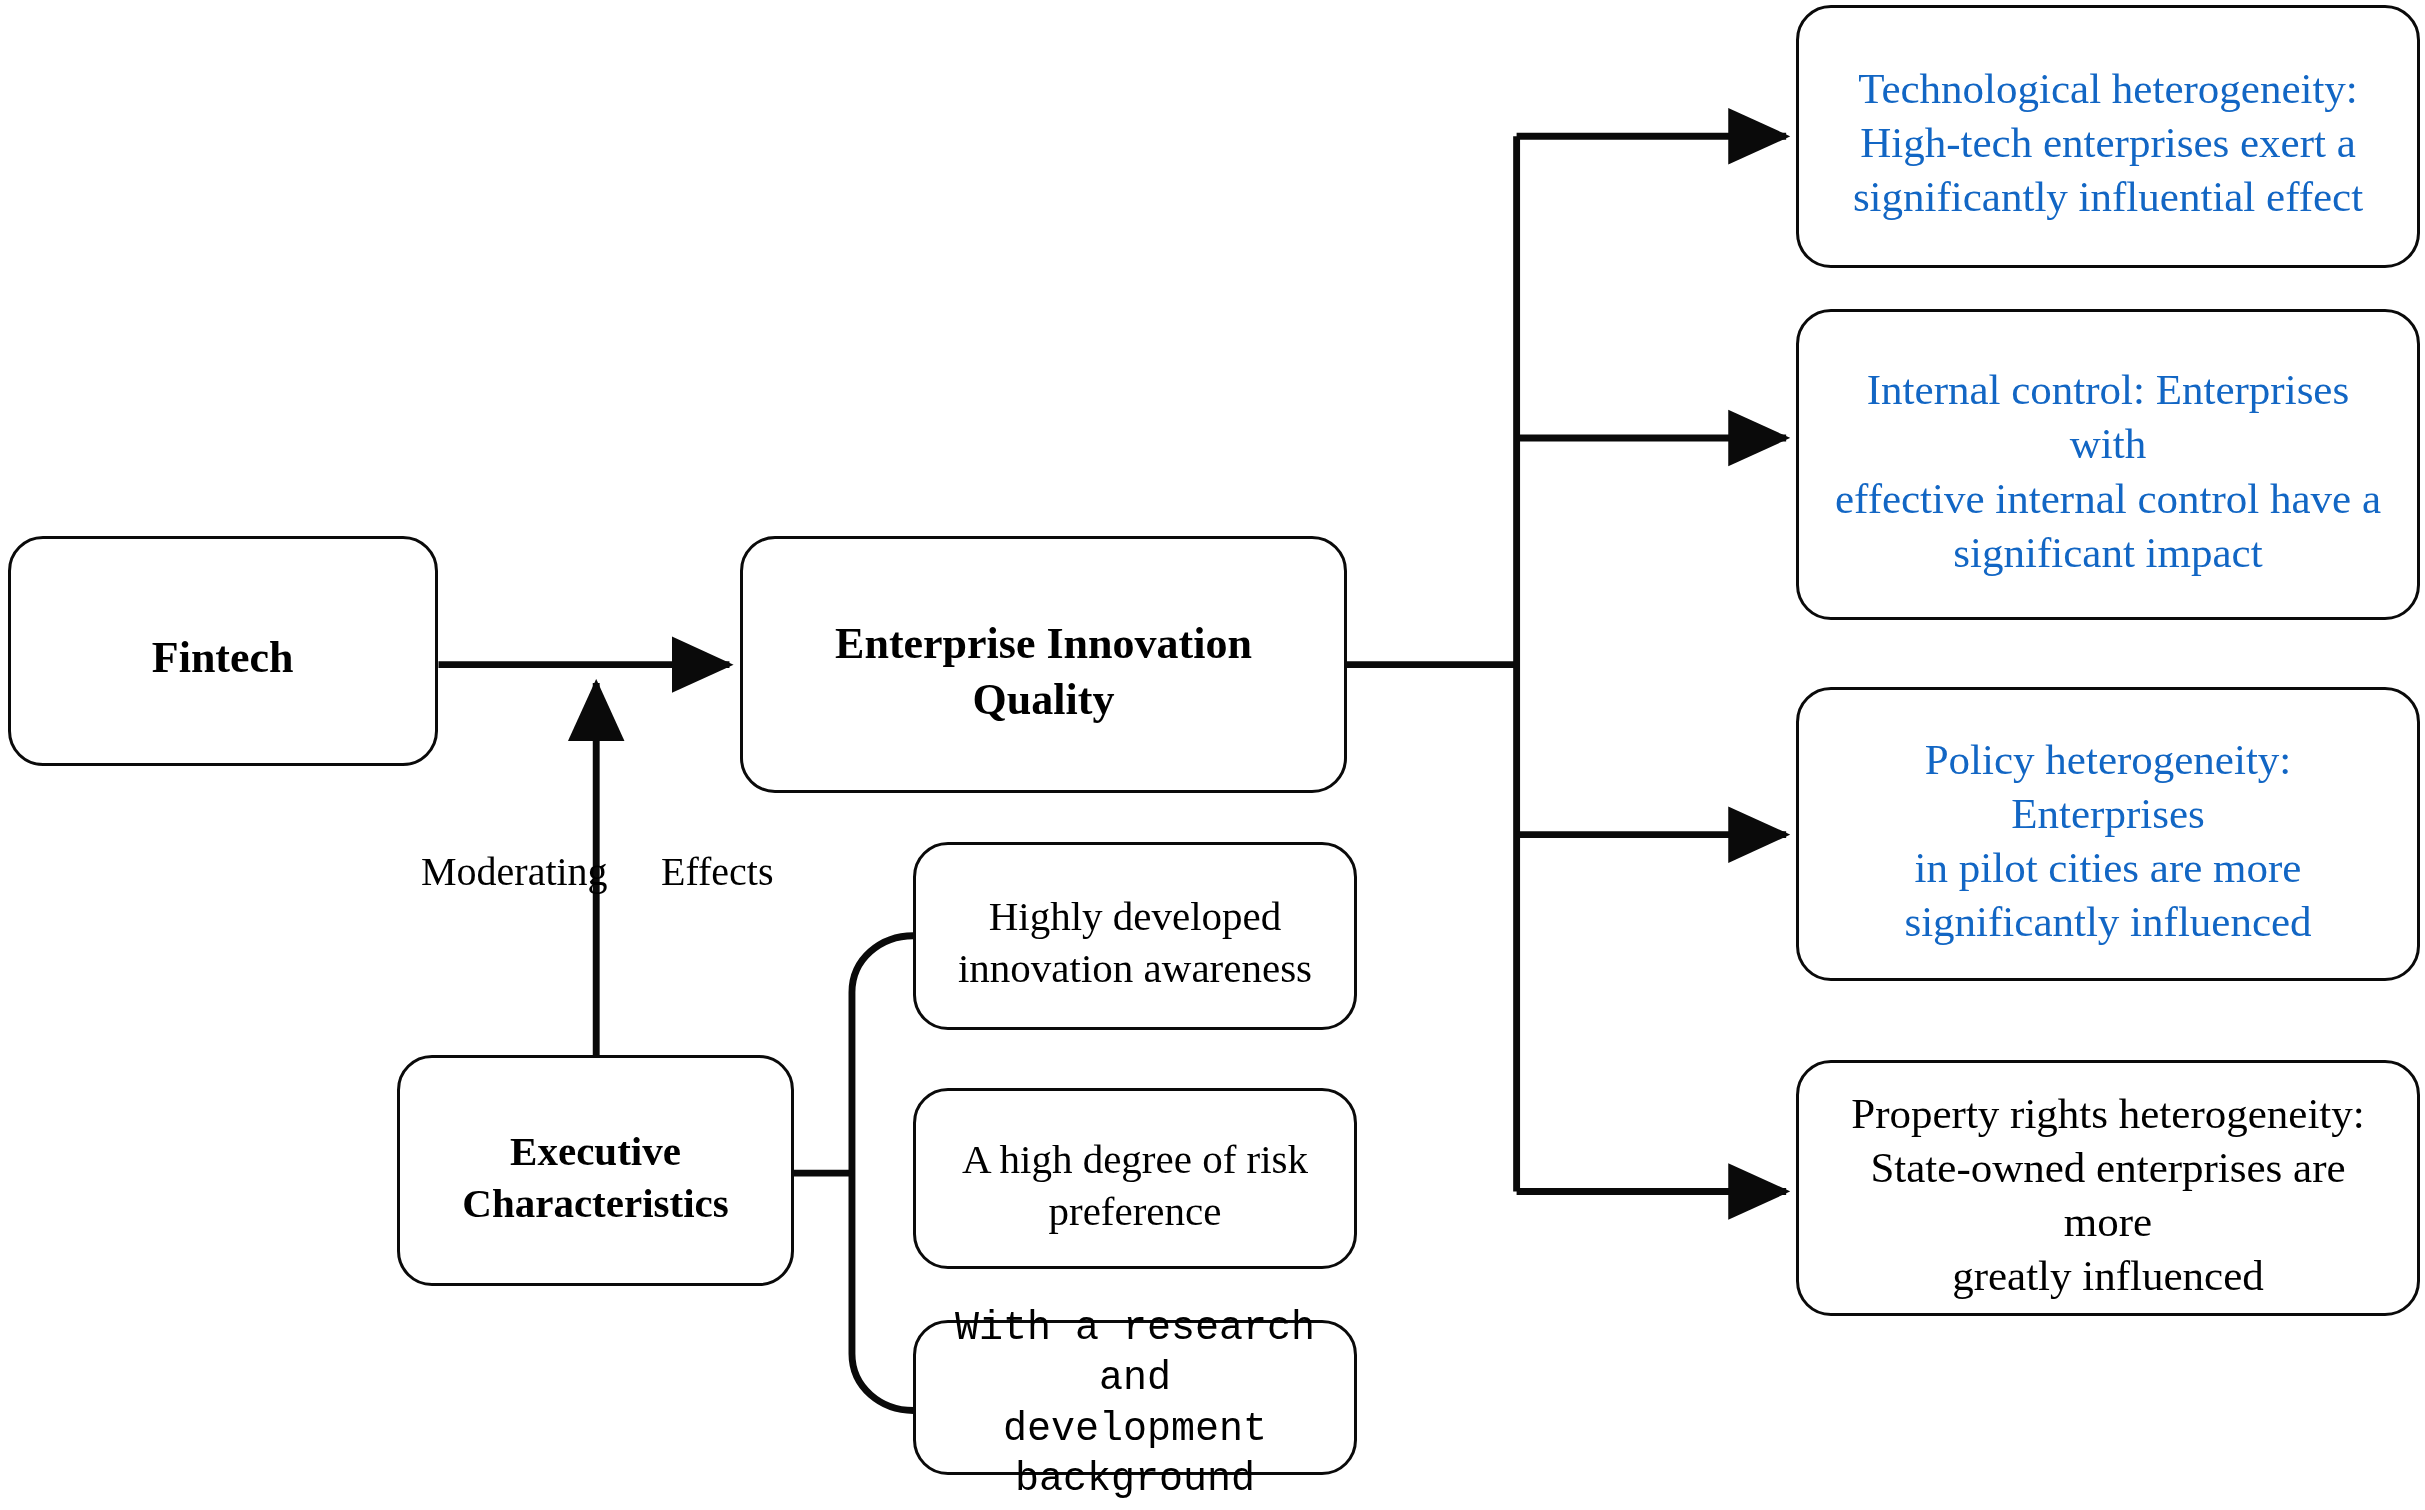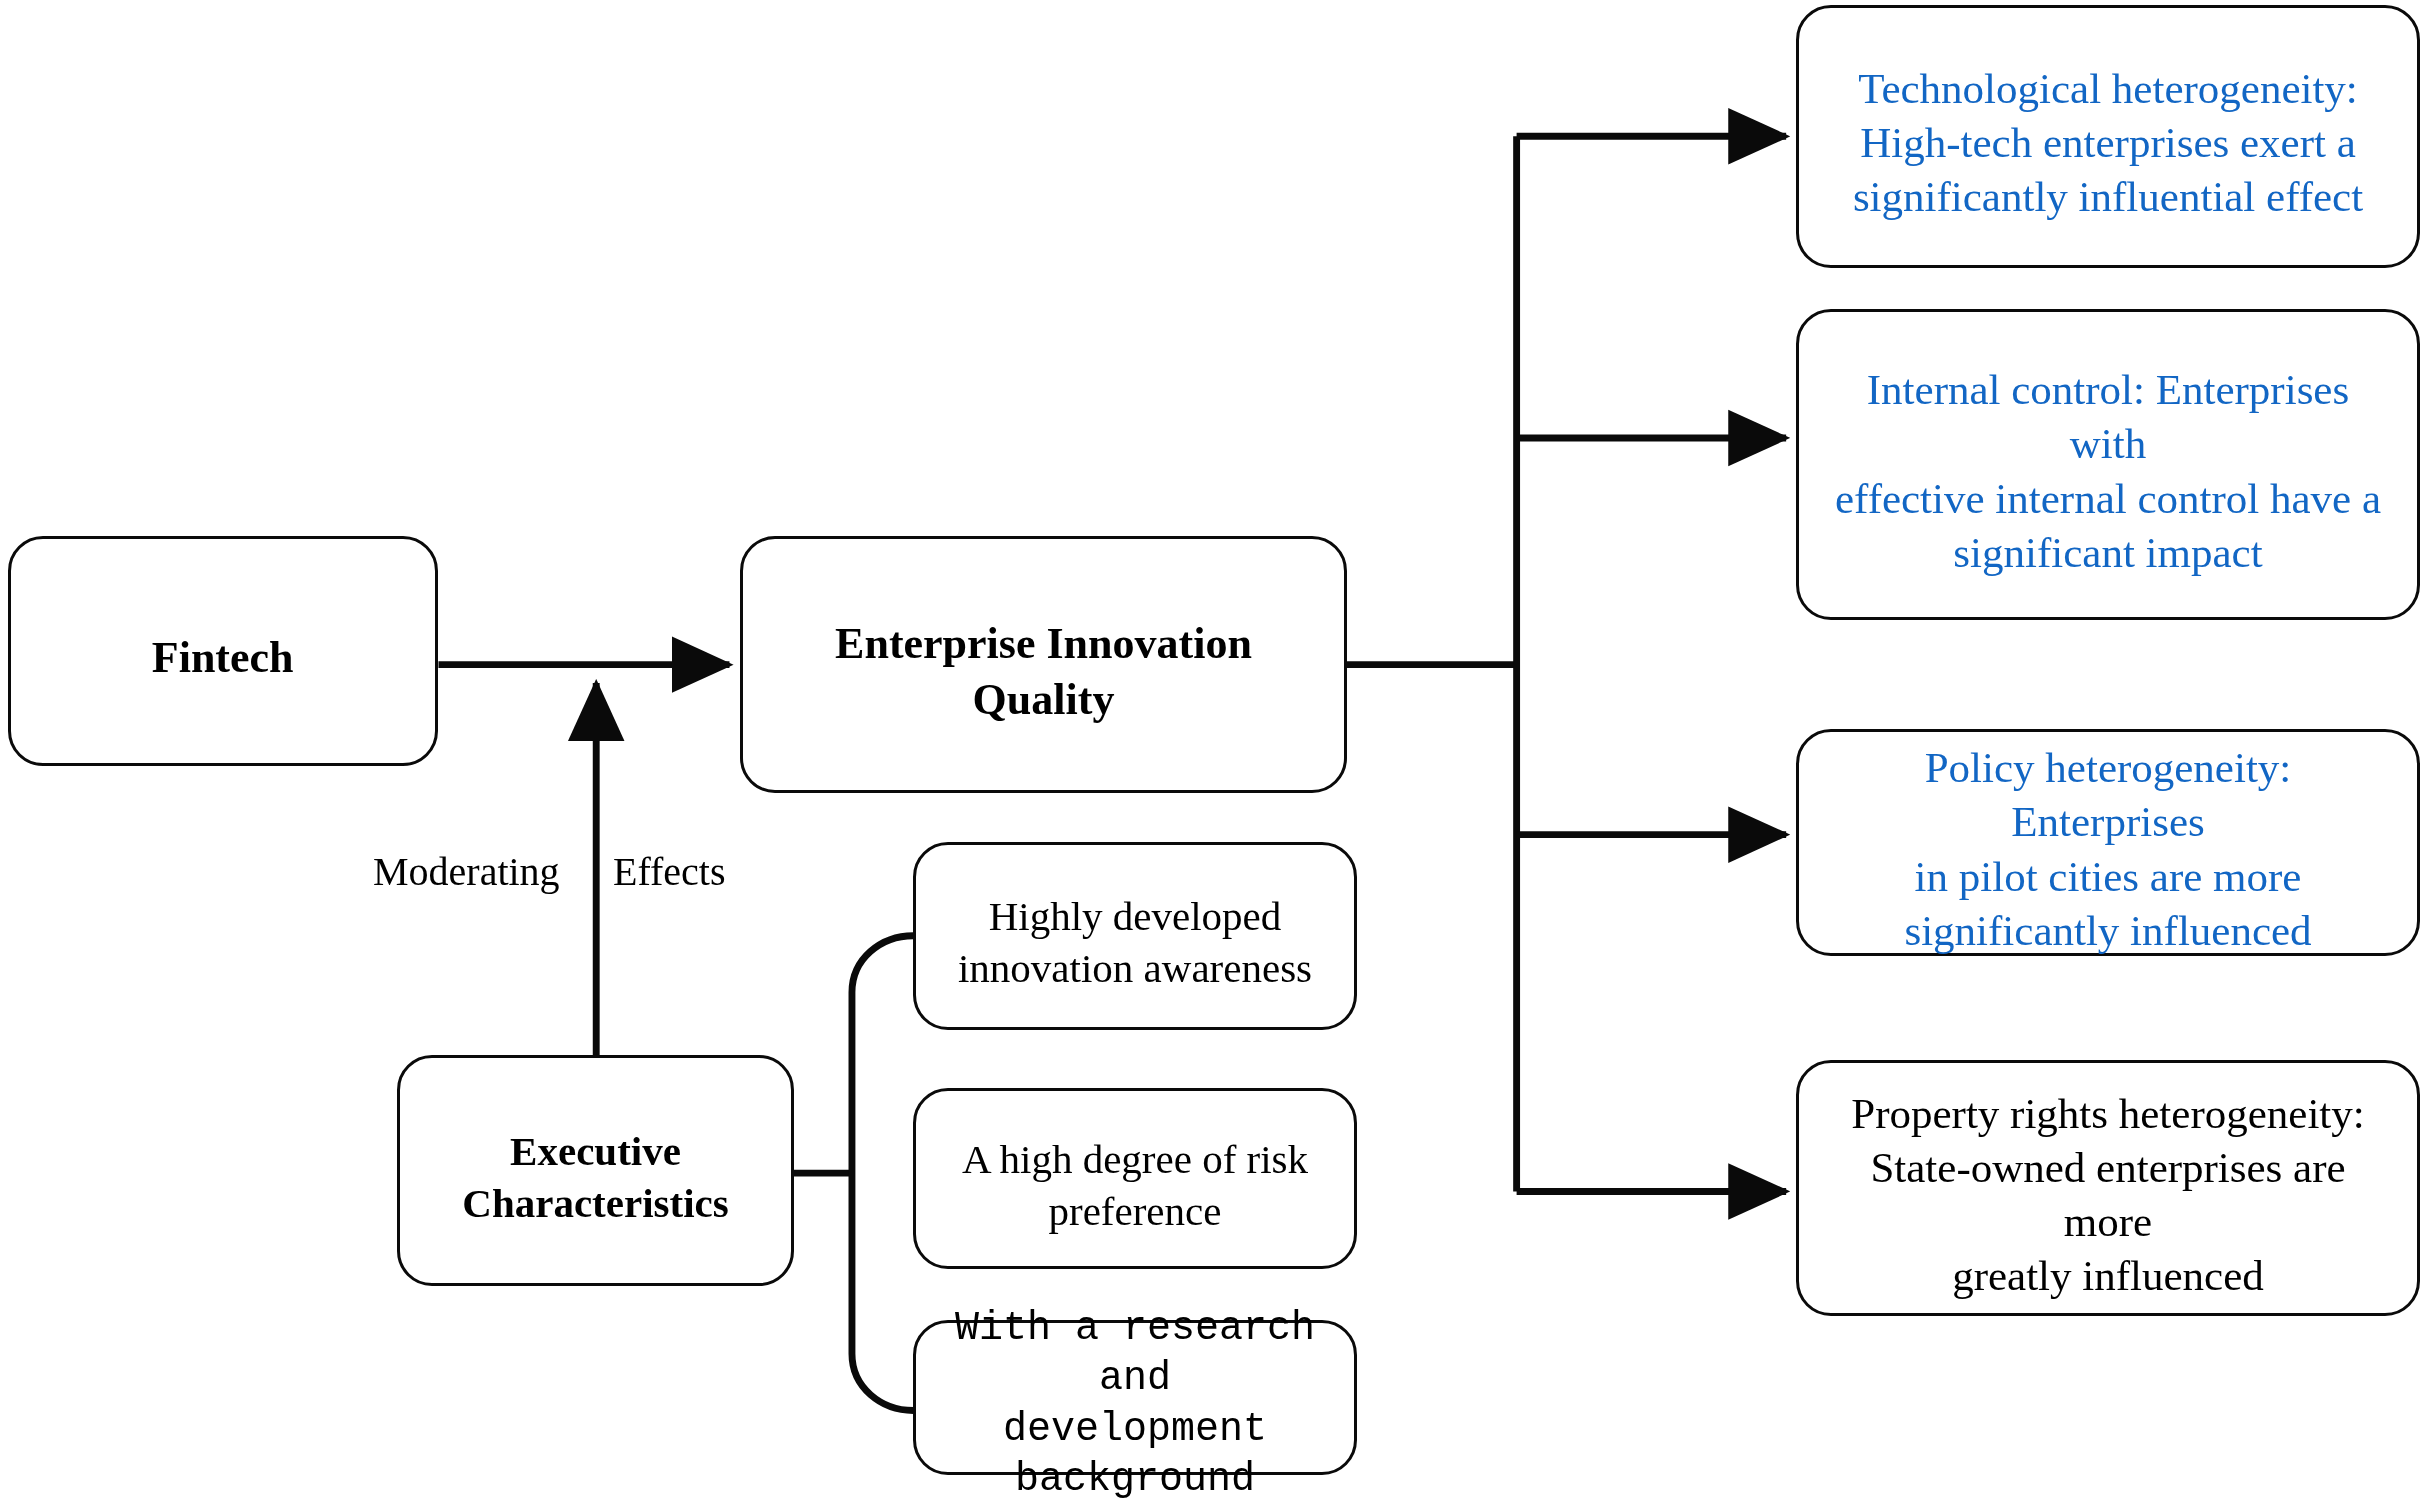--- a/index.html
+++ b/index.html
@@ -52,29 +52,30 @@
   #node-executive   { left: 397px;  top: 1055px; width: 397px;  height: 231px;  font-size: 41px; }
 
   
   #node-awareness   { left: 913px; top: 842px; width: 444px;  height: 188px;  font-size: 41px; }
   #node-risk        { left: 913px; top: 1088px; width: 444px;  height: 181px;  font-size: 41px; }
   #node-rnd         { left: 913px; top: 1320px; width: 444px;  height: 155px;  font-size: 40px; font-family: Liberation Mono, monospace; }
 
   
   #node-tech        { left: 1796px; top: 4.6px;    width: 624px;  height: 263px;  font-size: 43px; }
   #node-internal    { left: 1796px; top: 309px;  width: 624px;  height: 311px;  font-size: 43px; }
-  #node-policy      { left: 1796px; top: 729px;  width: 624px;  height: 227px;  font-size: 43px; }
+  #node-policy      { left: 1796px; top: 687px;  width: 624px;  height: 294px;  font-size: 43px; }
   #node-property    { left: 1796px; top: 1060px; width: 624px;  height: 256px;  font-size: 43px; }
 
   
   .caption {
     position: absolute;
     font-size: 40px;
     color: #000000;
     white-space: nowrap;
+    margin-left: 48px;
   }
   #caption-moderating { left: 373px; top: 848px; }
   #caption-effects    { left: 613px; top: 848px; }
 </style>
 </head>
 <body>
 
 <div id="stage">
 
   <svg id="wires" viewBox="0 0 3167 1972" width="2426" height="1510" xmlns="http://www.w3.org/2000/svg">

